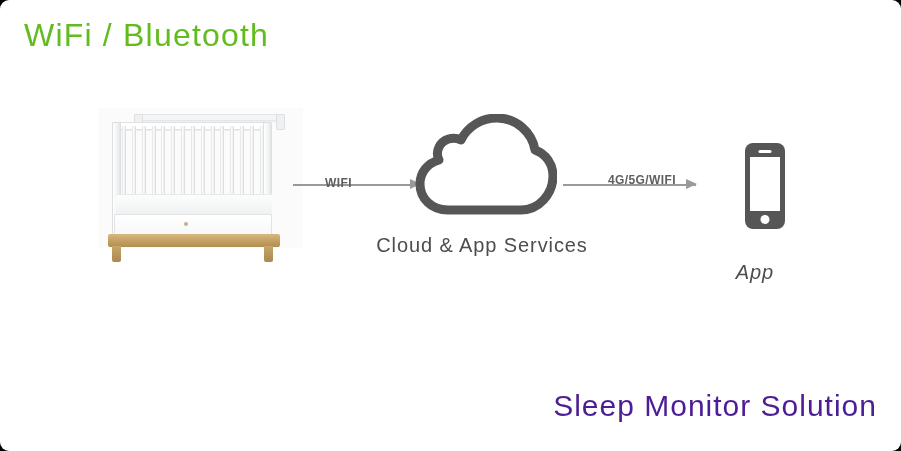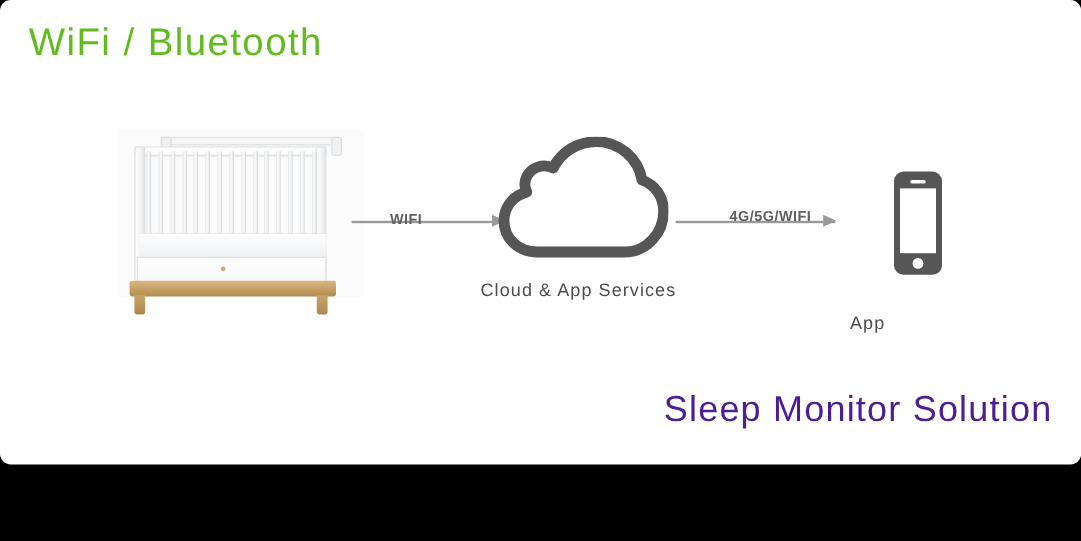--- a/index.html
+++ b/index.html
@@ -4,21 +4,21 @@
 <style>
   * { margin:0; padding:0; box-sizing:border-box; }
   html, body {
     width:901px; height:451px;
     background:#000;
     font-family:"Liberation Sans", sans-serif;
     overflow:hidden;
   }
   #slide {
     position:relative;
-    width:901px; height:387px;
+    width:901px; height:451px;
     background:#ffffff;
     border-radius:9px;
     overflow:hidden;
   }
 
   
   #headline {
     position:absolute;
     left:24px; top:17px;
     font-size:32px;
@@ -195,30 +195,30 @@
     left:50%; bottom:5px;
     transform:translateX(-50%);
     width:9px; height:9px;
     border-radius:50%;
     background:#ffffff;
   }
 
   
   .caption {
     position:absolute;
-    font-size:15px;
+    font-size:20px;
     font-weight:400;
     letter-spacing:.9px;
     color:#4d4d4d;
     white-space:nowrap;
     text-align:center;
   }
   #caption-device { left:92px;  top:268px; width:236px; }
   #caption-cloud  { left:366px; top:234px; width:232px; }
-  #caption-app    { left:668px; top:261px; width:110px; }
+  #caption-app    { left:700px; top:261px; width:110px;font-style:italic; }
 
   
   #footer-title {
     position:absolute;
     right:24px; bottom:28px;
     font-size:30px;
     font-weight:400;
     letter-spacing:1px;
     color:#4c1d95;
     white-space:nowrap;

